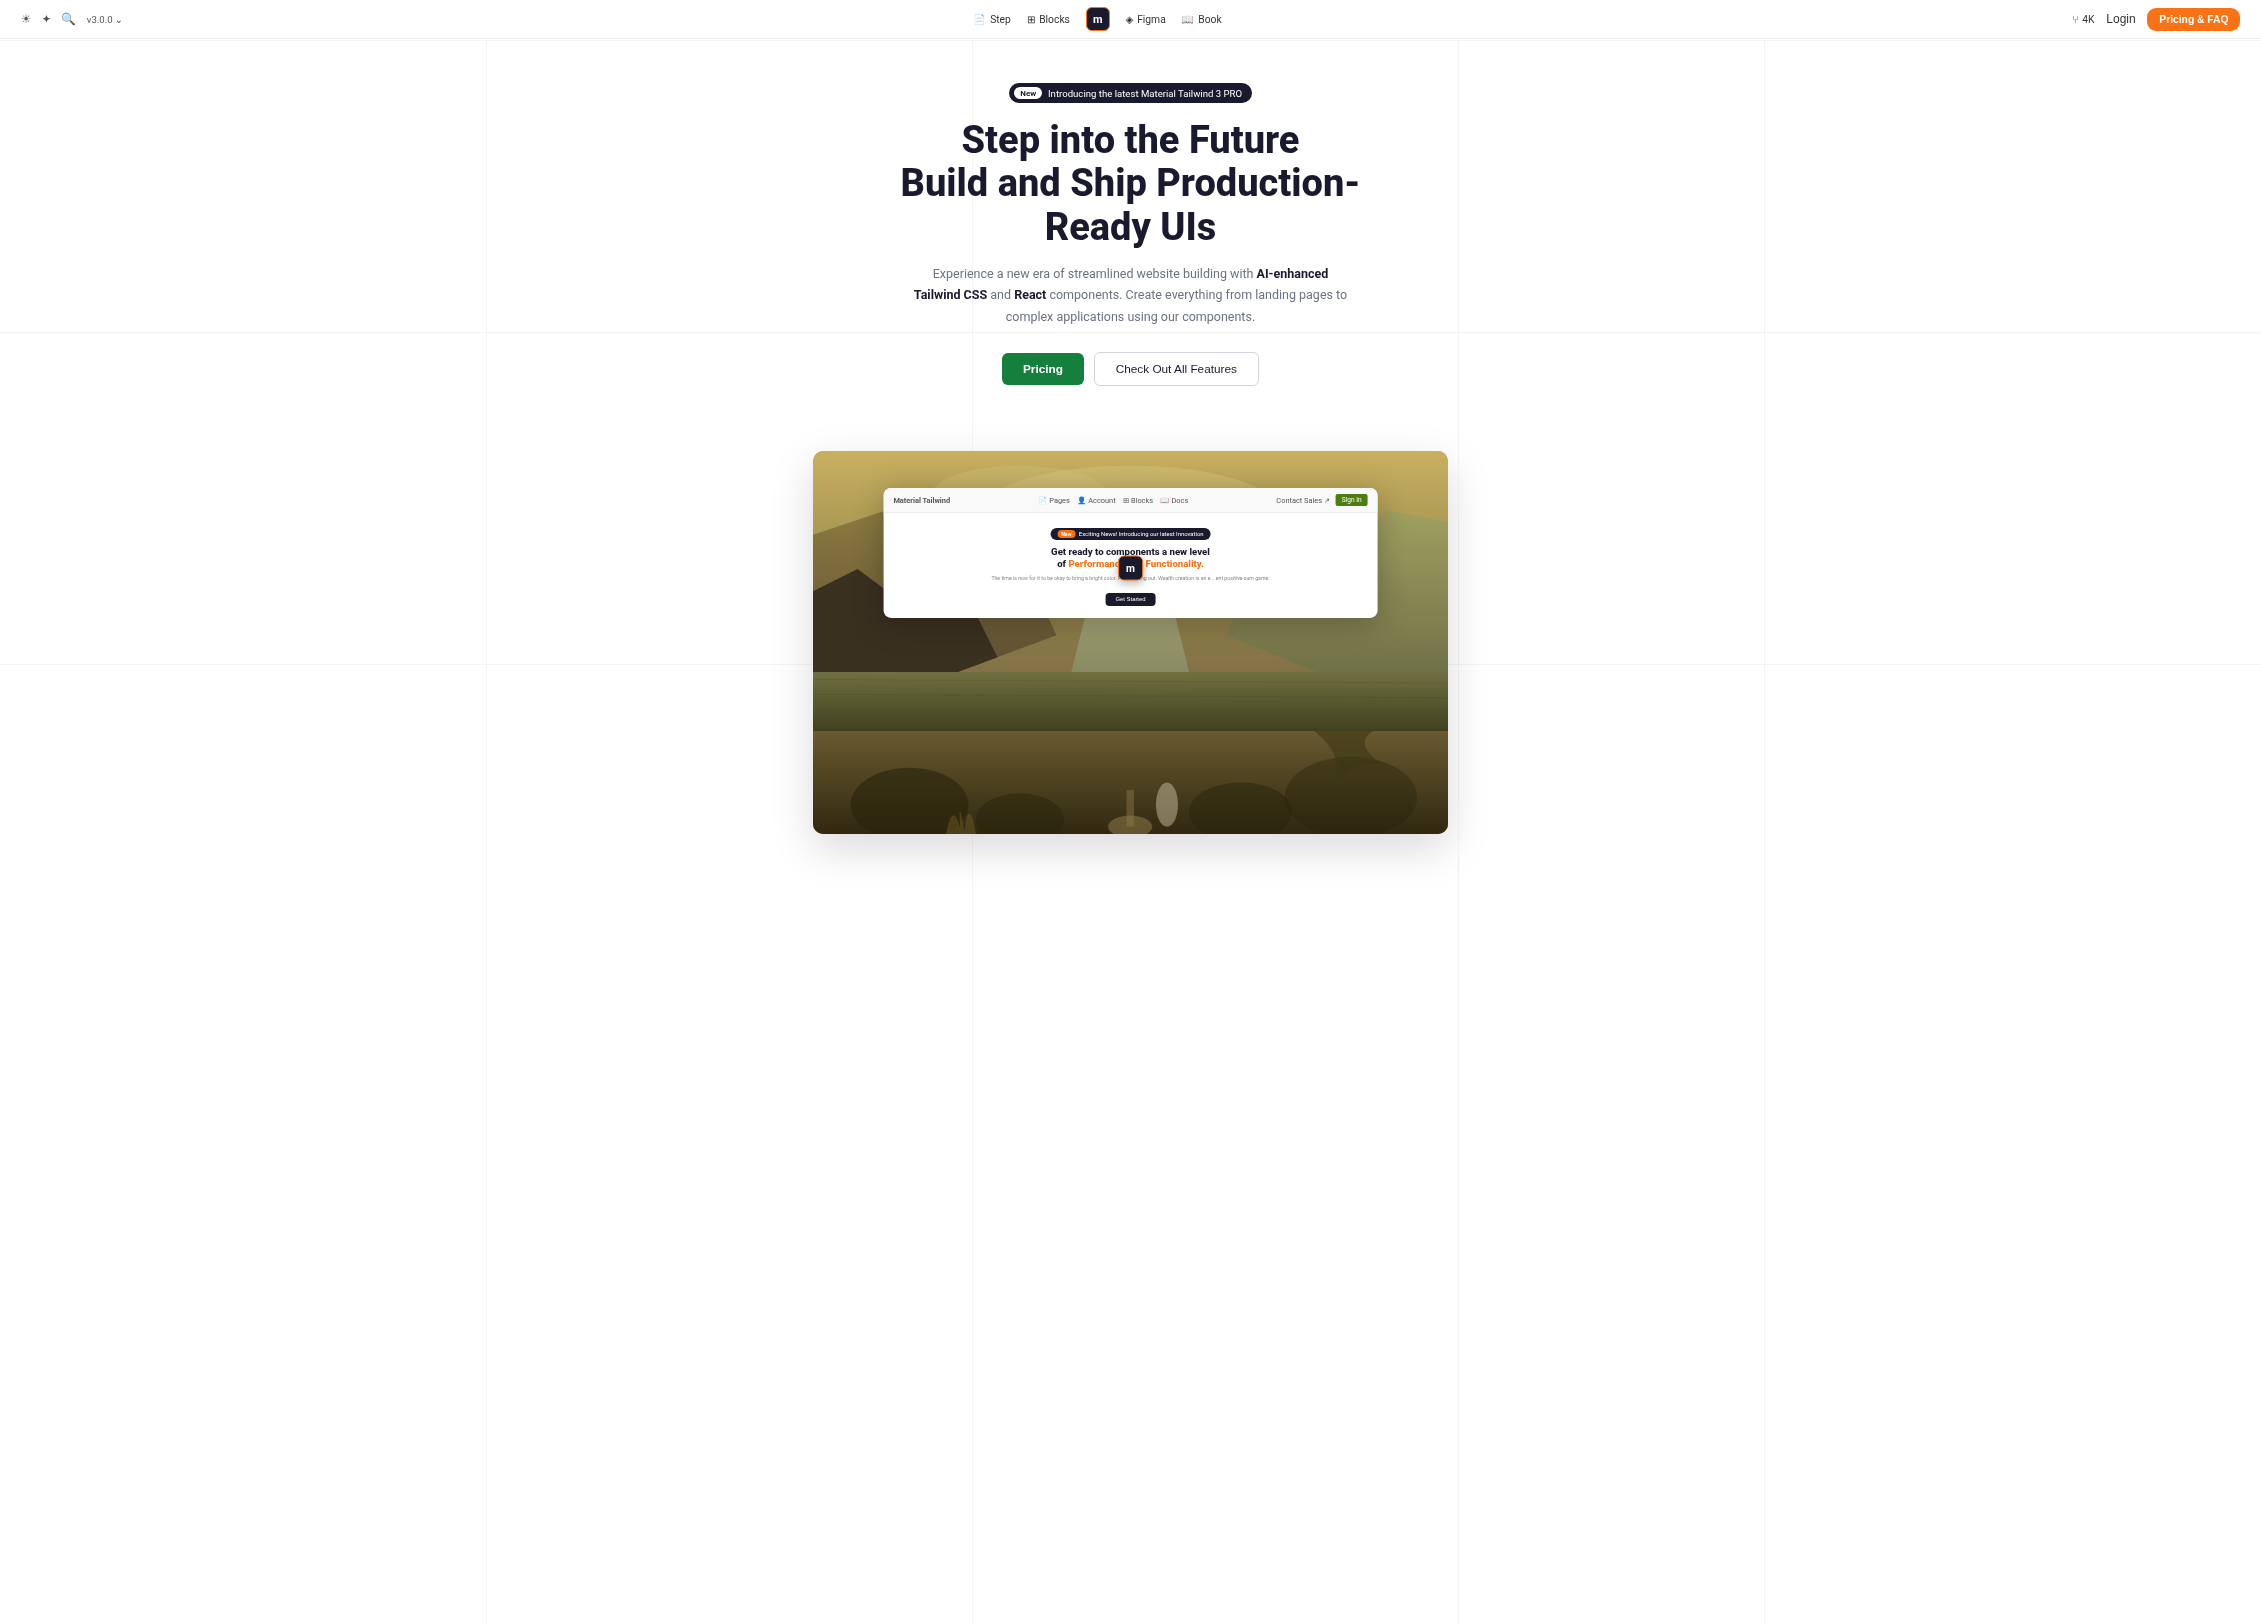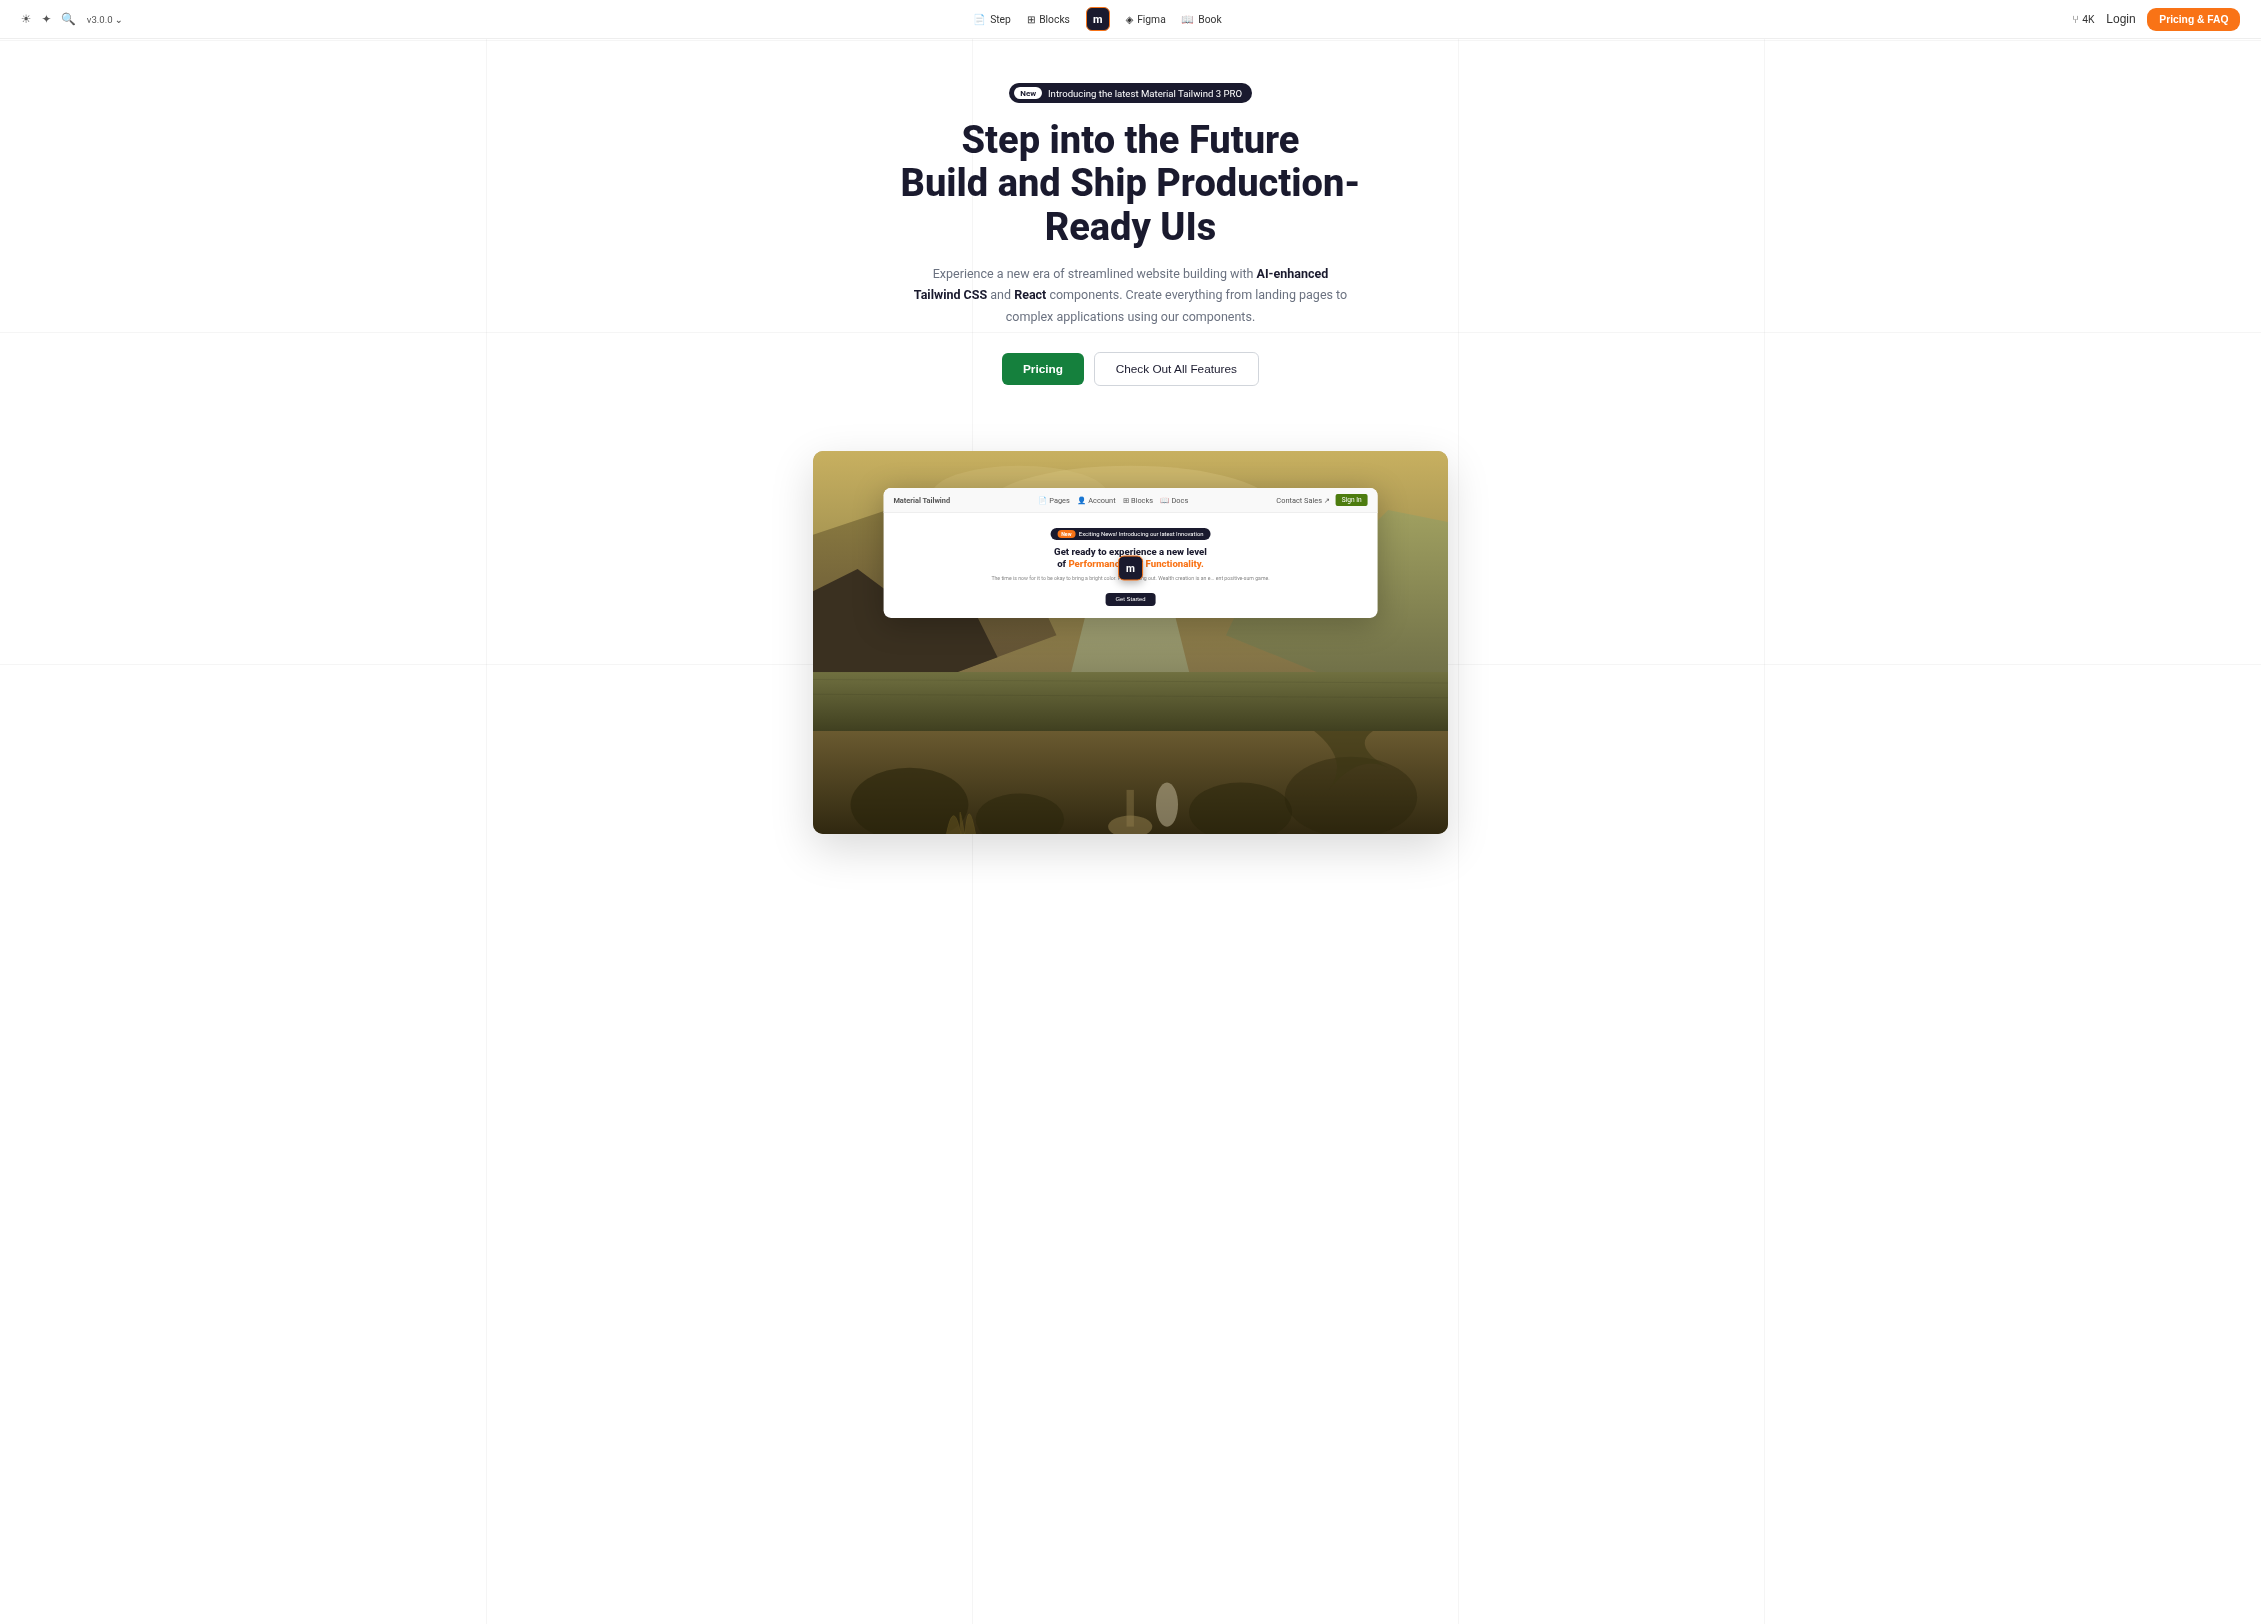--- a/index.html
+++ b/index.html
@@ -497,21 +497,21 @@
               <span>Contact Sales ↗</span>
               <span class="browser-signin">Sign In</span>
             </div>
           </div>
           <div class="browser-body">
             <div class="browser-badge">
               <span class="browser-badge-new">New</span>
               <span>Exciting News! Introducing our latest Innovation</span>
             </div>
             <div class="browser-title">
-              <div>Get ready to experience a new level</div>
+              <div>Get ready to components a new level</div>
               <div>
                 <span>of </span><span class="perf" style="color:#f97316;">Performance</span><span> and </span><span class="func" style="color:#f97316;">Functionality.</span>
               </div>
             </div>
             <div class="browser-desc">The time is now for it to be okay to bring a bright color. For standing out. Wealth creation is an e... ent positive-sum game.</div>
             <button class="browser-cta">Get Started</button>
           </div>
 
           <div class="browser-m-logo">
             <span>m</span>

